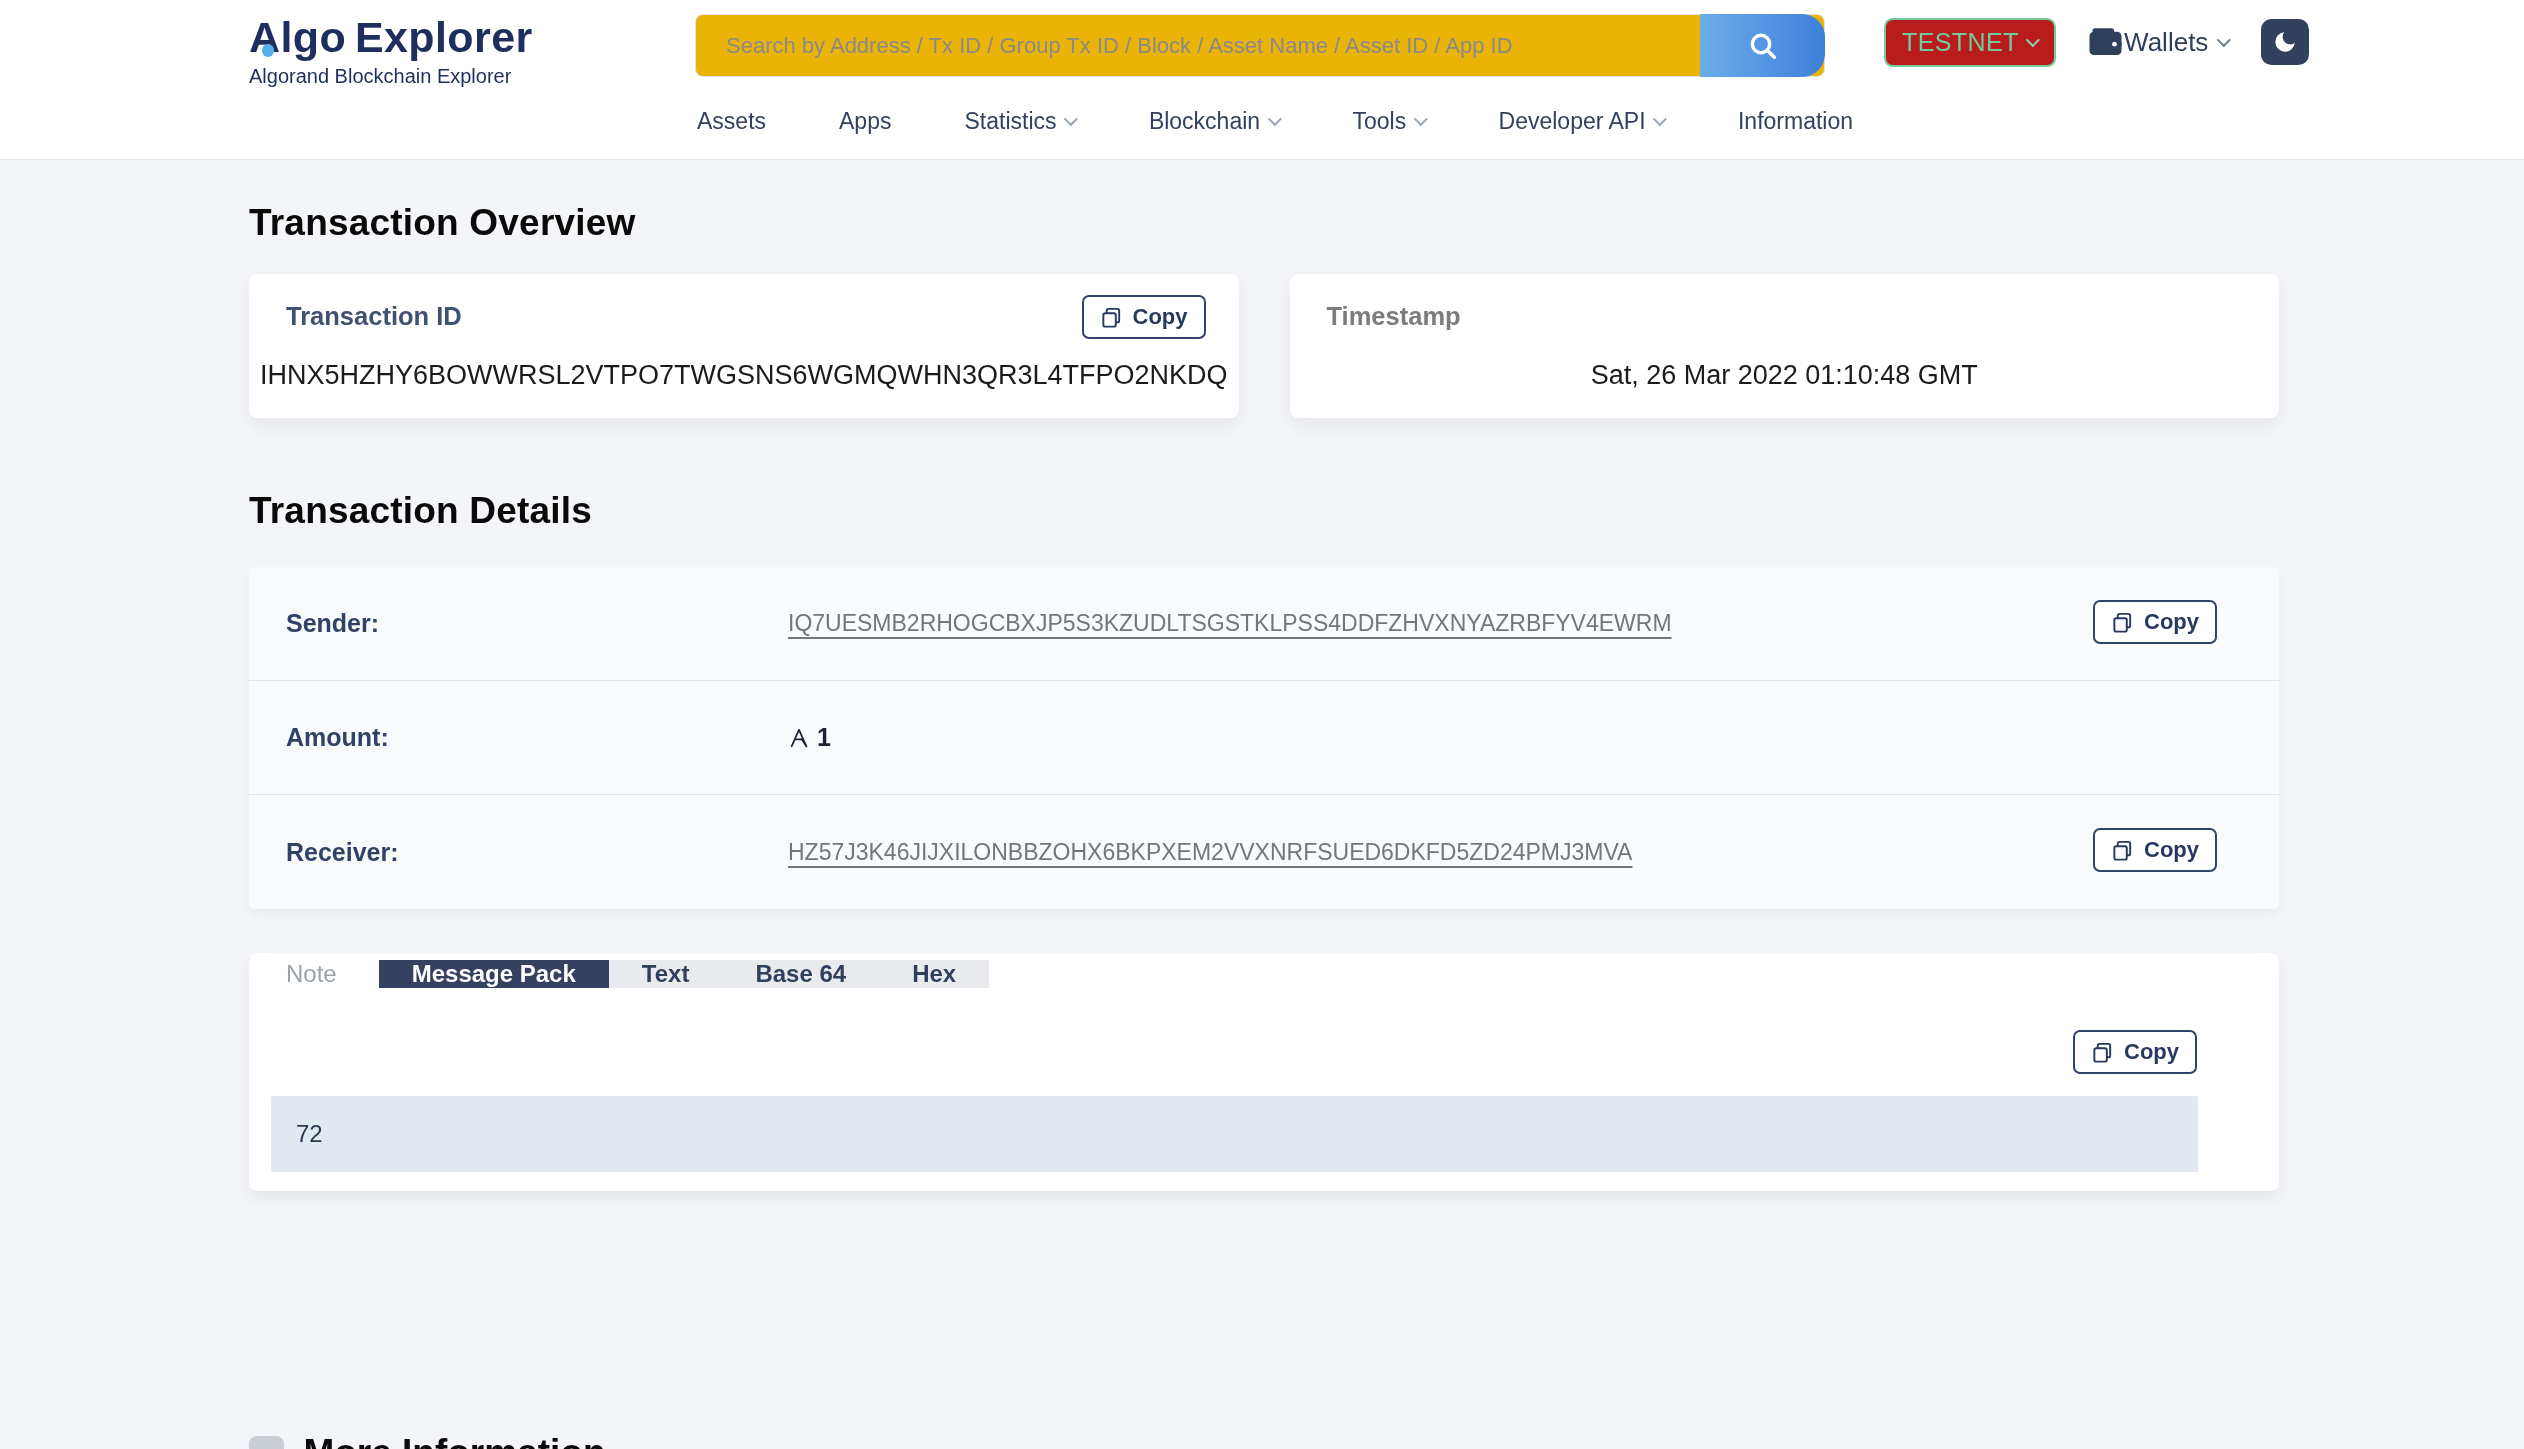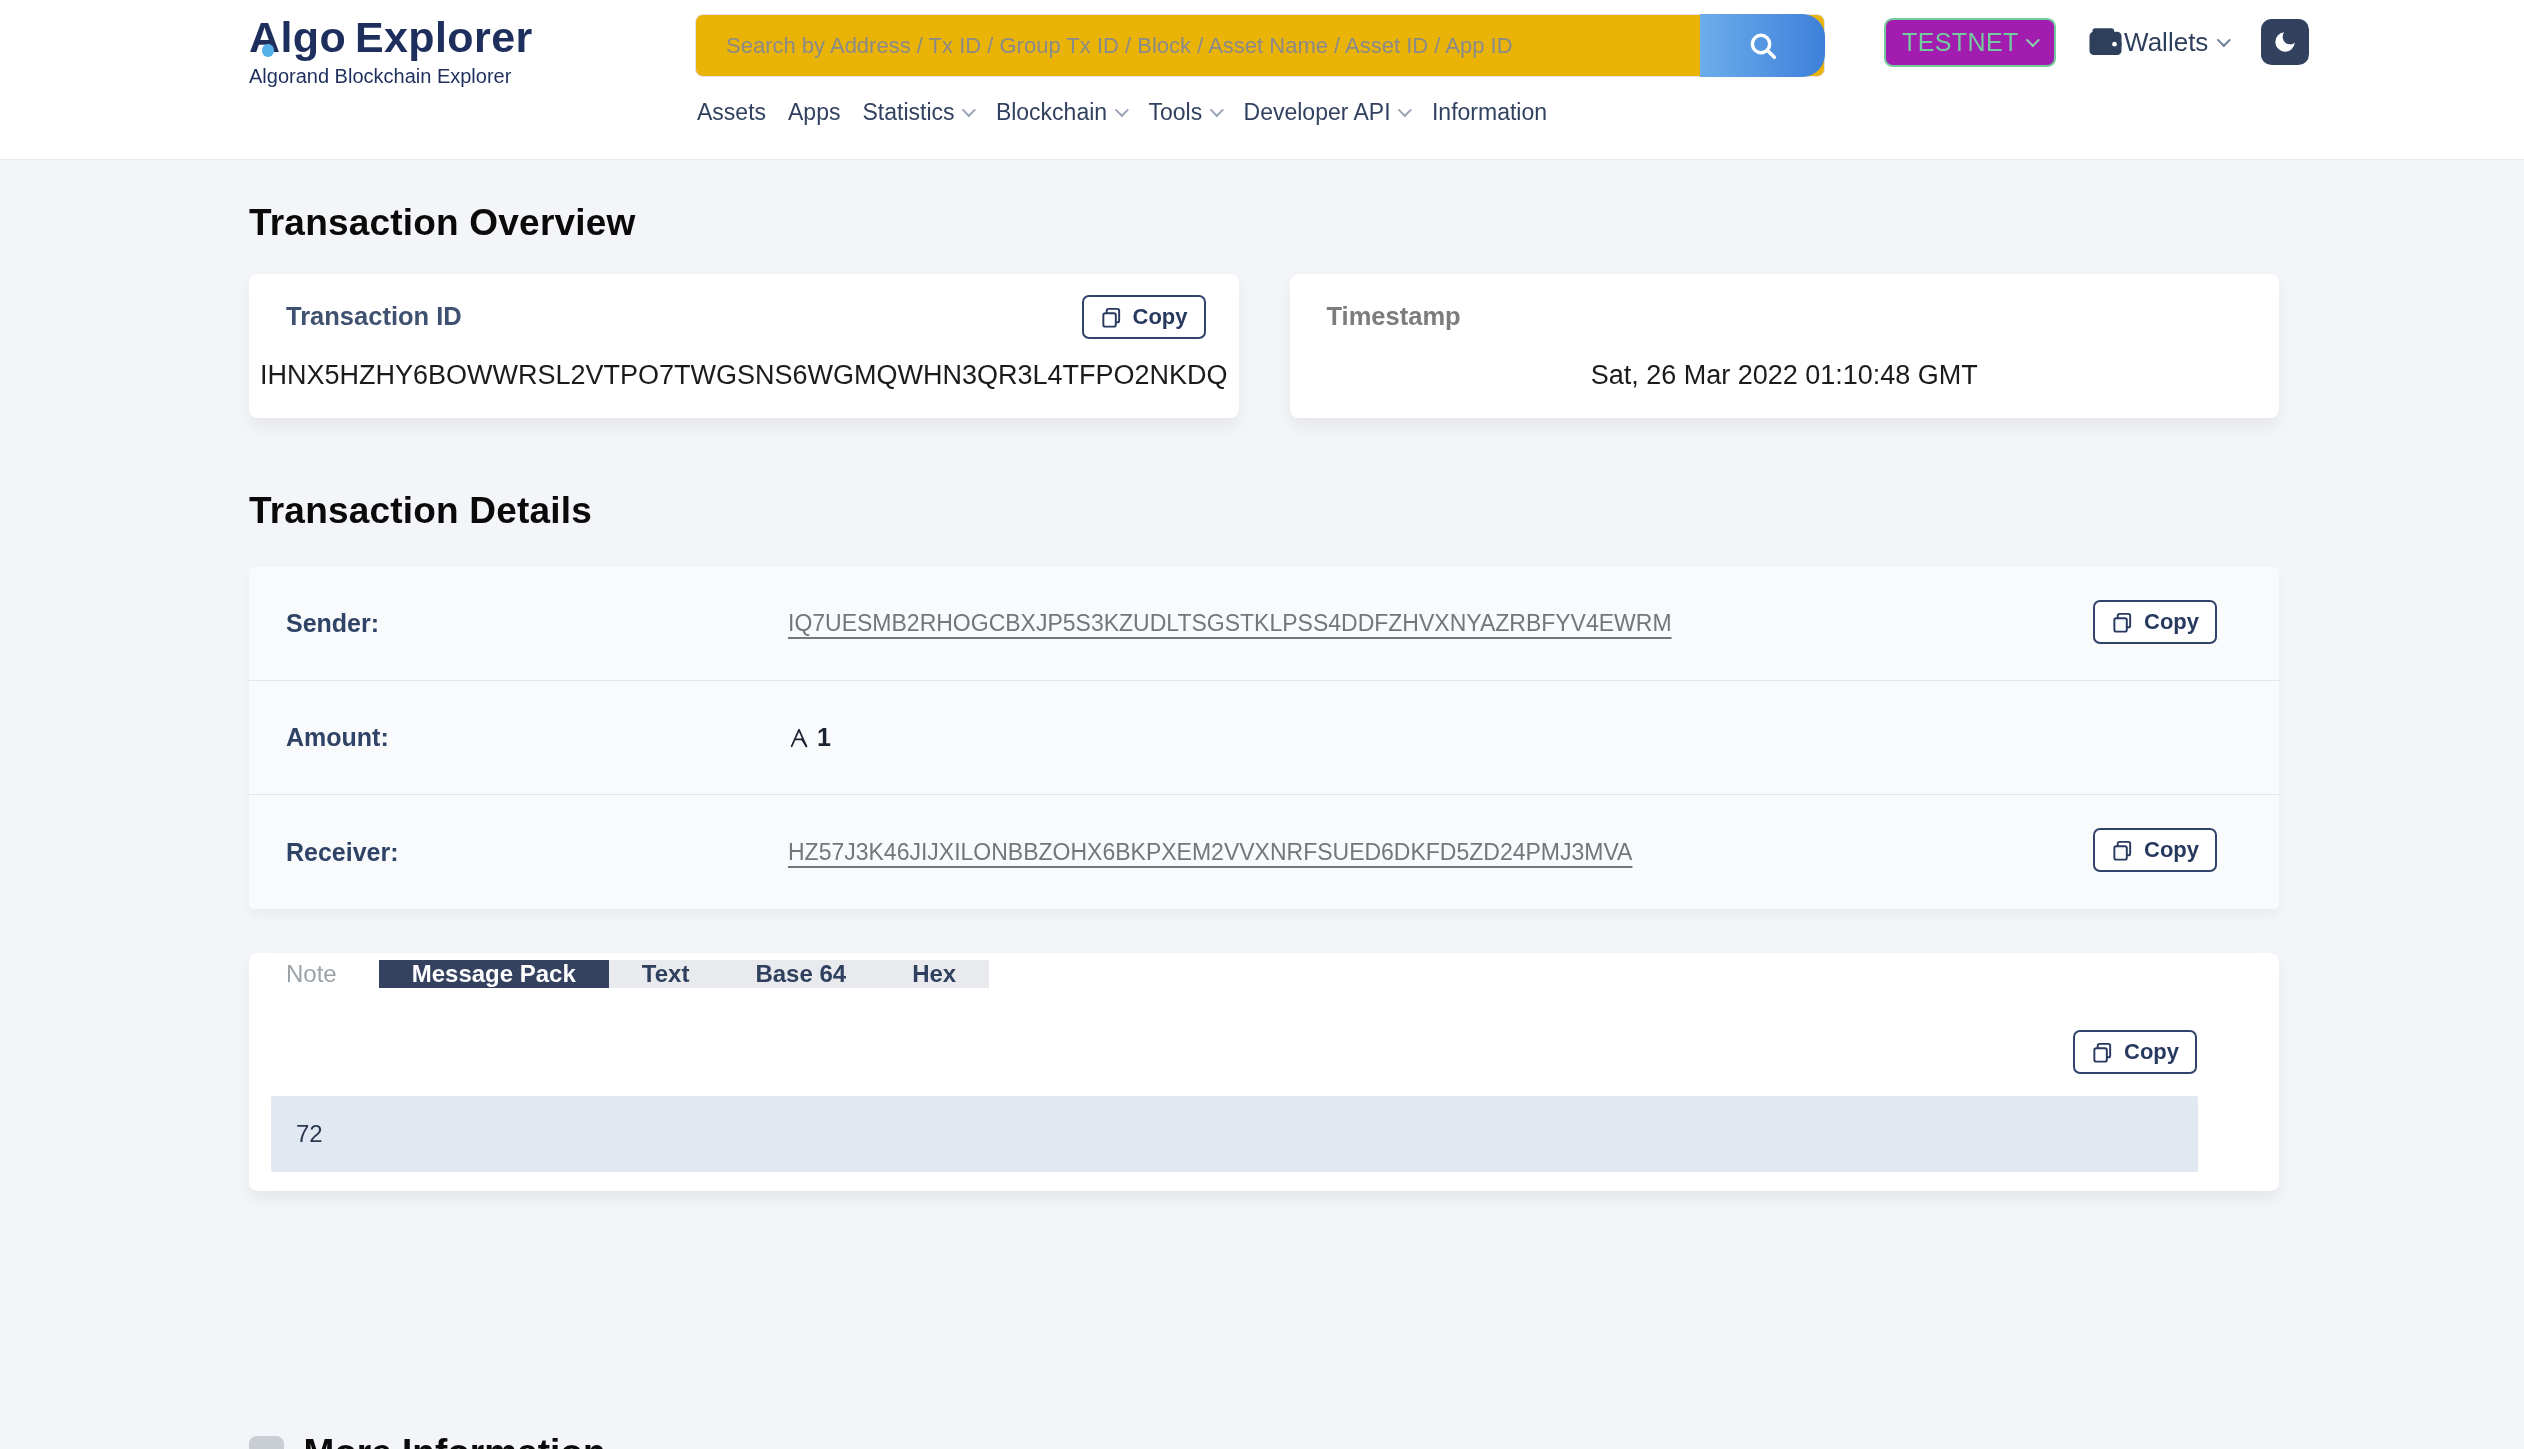--- a/index.html
+++ b/index.html
@@ -51,35 +51,35 @@
   .search-btn {
     position: absolute; right: 0; top: 0;
     width: 125px; height: 63px;
     border: none;
     background: linear-gradient(90deg, #6cadea, #3d80da);
     border-radius: 0 23px 23px 0;
     display: flex; align-items: center; justify-content: center;
     cursor: pointer;
   }
 
-  .nav { position: absolute; left: 697px; top: 99px; display: flex; align-items: center; gap: 22px; }
+  .nav { position: absolute; left: 697px; top: 108px; display: flex; align-items: center; gap: 73px; }
   .nav-item { display: flex; align-items: center; font-size: 23px; color: #31415f; cursor: pointer; white-space: nowrap; }
   .chev {
     display: inline-block; width: 9.7px; height: 9.7px;
     border-right: 2.2px solid #9aa5b5; border-bottom: 2.2px solid #9aa5b5;
     transform: rotate(45deg); margin-left: 9.7px; margin-bottom: 4.4px;
   }
   .chev.green { border-color: #8ad4af; }
   .chev.navy { border-color: #6c7c96; }
 
   .right-controls { position: absolute; left: 1884px; top: 17.6px; display: flex; align-items: center; gap: 32px; }
   .testnet-btn {
     display: flex; align-items: center;
     border: 2.2px solid #72cb9c; color: #72cb9c;
-    background: #a21caf; border-radius: 8.8px;
+    background: #b91c1c; border-radius: 8.8px;
     padding: 8px 16px; font-size: 25px; letter-spacing: 0.4px;
     cursor: pointer; font-family: "Liberation Sans", sans-serif;
   }
   .wallets { display: flex; align-items: center; gap: 1px; color: #2e3f5c; font-size: 26px; cursor: pointer; justify-content: space-between; }
   .moon-btn {
     width: 48px; height: 46px;
     background: #32415e; border: none; border-radius: 10.6px;
     display: flex; align-items: center; justify-content: center;
     cursor: pointer;
   }

